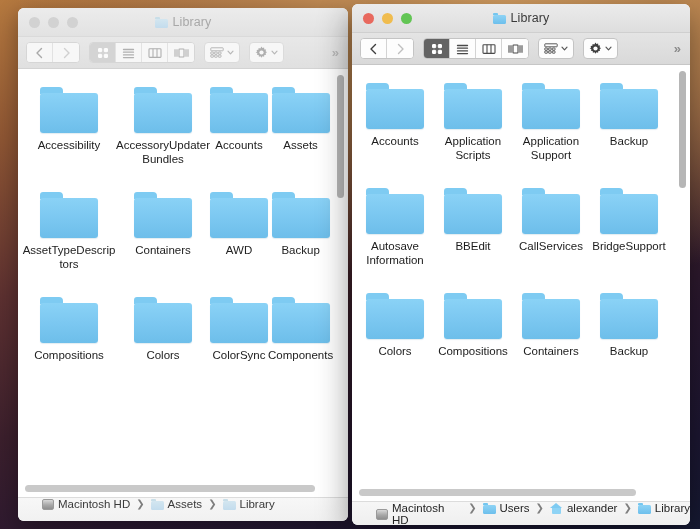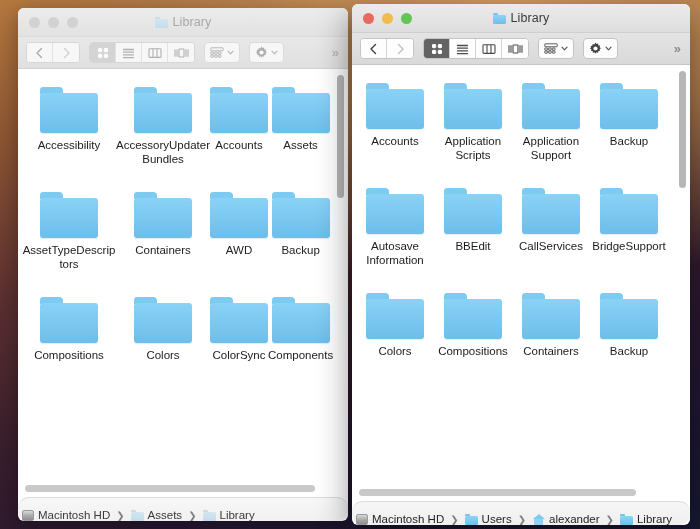--- a/index.html
+++ b/index.html
@@ -273,28 +273,27 @@
     height: 7px;
     border-radius: 3.5px;
     background: #c9c9c9;
   }
 
   
   .pathbar {
     flex: none;
     height: 24px;
     display: flex;
-    align-items: flex-end;
-    padding-left: 4px;
+    align-items: flex-start;
+    padding-left: 24px;
     gap: 5px;
     font-size: 11.5px;
     color: #242424;
     background: linear-gradient(180deg, #f6f6f6 0%, #efefef 100%);
     border-top: 1px solid #dcdcdc;
-    border-radius: 11px;
   }
   .inactive .pathbar {
     background: linear-gradient(180deg, #f7f7f7 0%, #f1f1f1 100%);
     color: #3a3a3a;
   }
   .crumb {
     display: flex;
     align-items: center;
     gap: 4px;
   }

